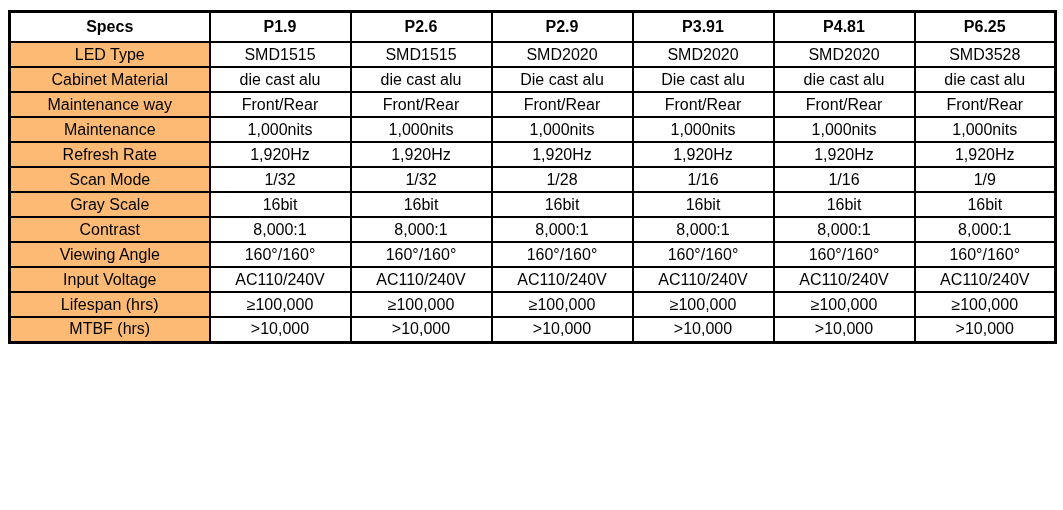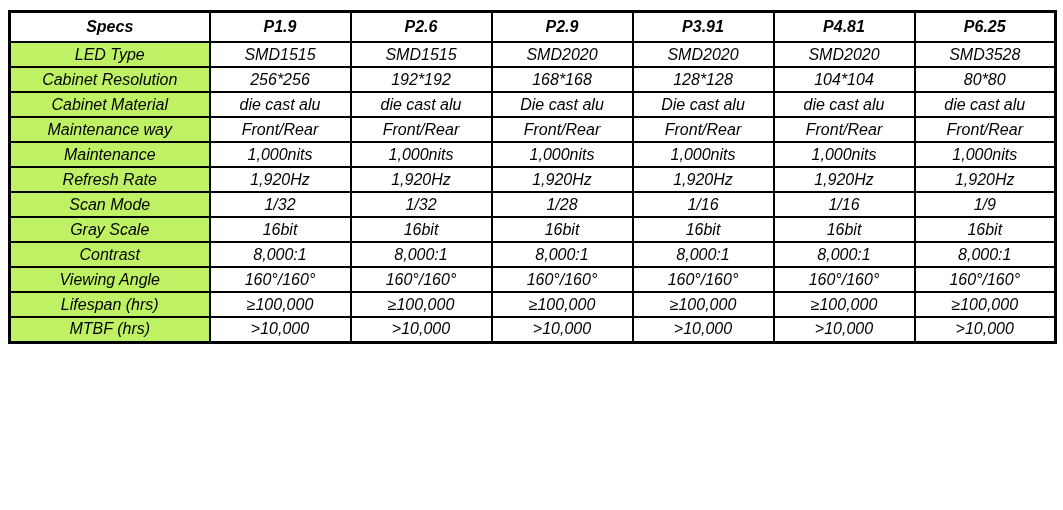--- a/index.html
+++ b/index.html
@@ -8,21 +8,20 @@
     background: #ffffff;
     font-family: "Liberation Sans", sans-serif;
     color: #000000;
   }
   .page {
     width: 1063px;
     height: 510px;
     box-sizing: border-box;
     padding: 10px 8px;
     background: #ffffff;
-    font-style: italic;
   }
   table.specs {
     border-collapse: collapse;
     width: 1047px;
     table-layout: fixed;
     border: 3px solid #000000;
   }
   table.specs th,
   table.specs td {
     border: 2px solid #000000;
@@ -34,21 +33,21 @@
   }
   table.specs col.label-col { width: 200px; }
   table.specs col.data-col { width: 141px; }
   thead th {
     font-weight: bold;
     font-size: 17px;
     background: #ffffff;
     height: 26px;
   }
   td.row-label {
-    background: #bef264;
+    background: #fdba74;
     white-space: pre-line;
     line-height: 1.25;
   }
   td.cell {
     background: #ffffff;
   }
   tbody tr { height: 25px; }
   tbody tr.tall { height: 49px; }
 </style>
 </head>
@@ -78,29 +77,20 @@
     </thead>
     <tbody>
         <tr>
           <td class="row-label">LED Type</td>
           <td class="cell">SMD1515</td>
           <td class="cell">SMD1515</td>
           <td class="cell">SMD2020</td>
           <td class="cell">SMD2020</td>
           <td class="cell">SMD2020</td>
           <td class="cell">SMD3528</td>
-        </tr>
-        <tr>
-          <td class="row-label">Cabinet Resolution</td>
-          <td class="cell">256*256</td>
-          <td class="cell">192*192</td>
-          <td class="cell">168*168</td>
-          <td class="cell">128*128</td>
-          <td class="cell">104*104</td>
-          <td class="cell">80*80</td>
         </tr>
         <tr>
           <td class="row-label">Cabinet Material</td>
           <td class="cell">die cast alu</td>
           <td class="cell">die cast alu</td>
           <td class="cell">Die cast alu</td>
           <td class="cell">Die cast alu</td>
           <td class="cell">die cast alu</td>
           <td class="cell">die cast alu</td>
         </tr>
@@ -161,20 +151,29 @@
         <tr>
           <td class="row-label">Viewing Angle</td>
           <td class="cell">160°/160°</td>
           <td class="cell">160°/160°</td>
           <td class="cell">160°/160°</td>
           <td class="cell">160°/160°</td>
           <td class="cell">160°/160°</td>
           <td class="cell">160°/160°</td>
         </tr>
         <tr>
+          <td class="row-label">Input Voltage</td>
+          <td class="cell">AC110/240V</td>
+          <td class="cell">AC110/240V</td>
+          <td class="cell">AC110/240V</td>
+          <td class="cell">AC110/240V</td>
+          <td class="cell">AC110/240V</td>
+          <td class="cell">AC110/240V</td>
+        </tr>
+        <tr>
           <td class="row-label">Lifespan (hrs)</td>
           <td class="cell">≥100,000</td>
           <td class="cell">≥100,000</td>
           <td class="cell">≥100,000</td>
           <td class="cell">≥100,000</td>
           <td class="cell">≥100,000</td>
           <td class="cell">≥100,000</td>
         </tr>
         <tr>
           <td class="row-label">MTBF (hrs)</td>

